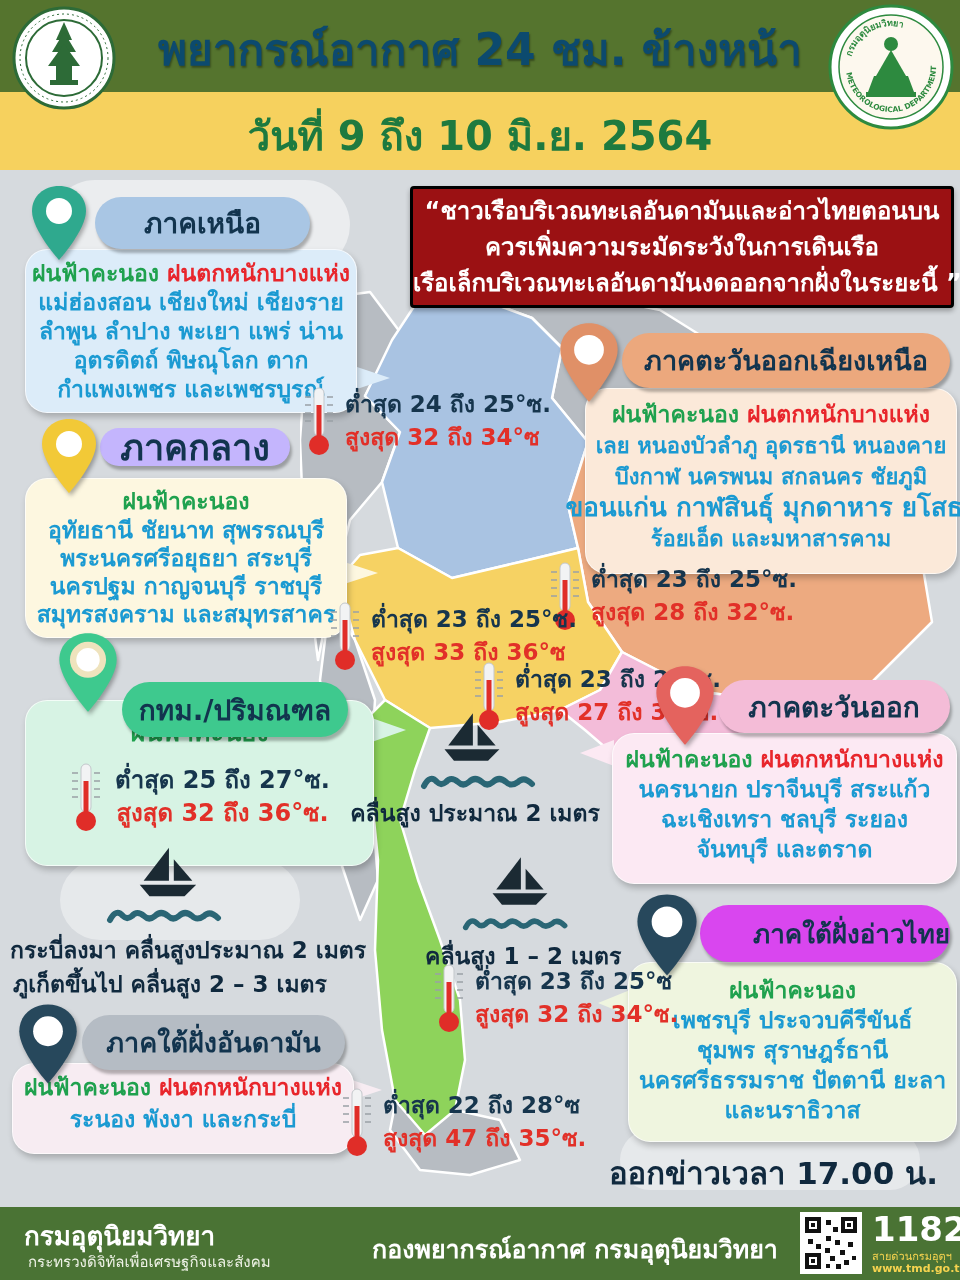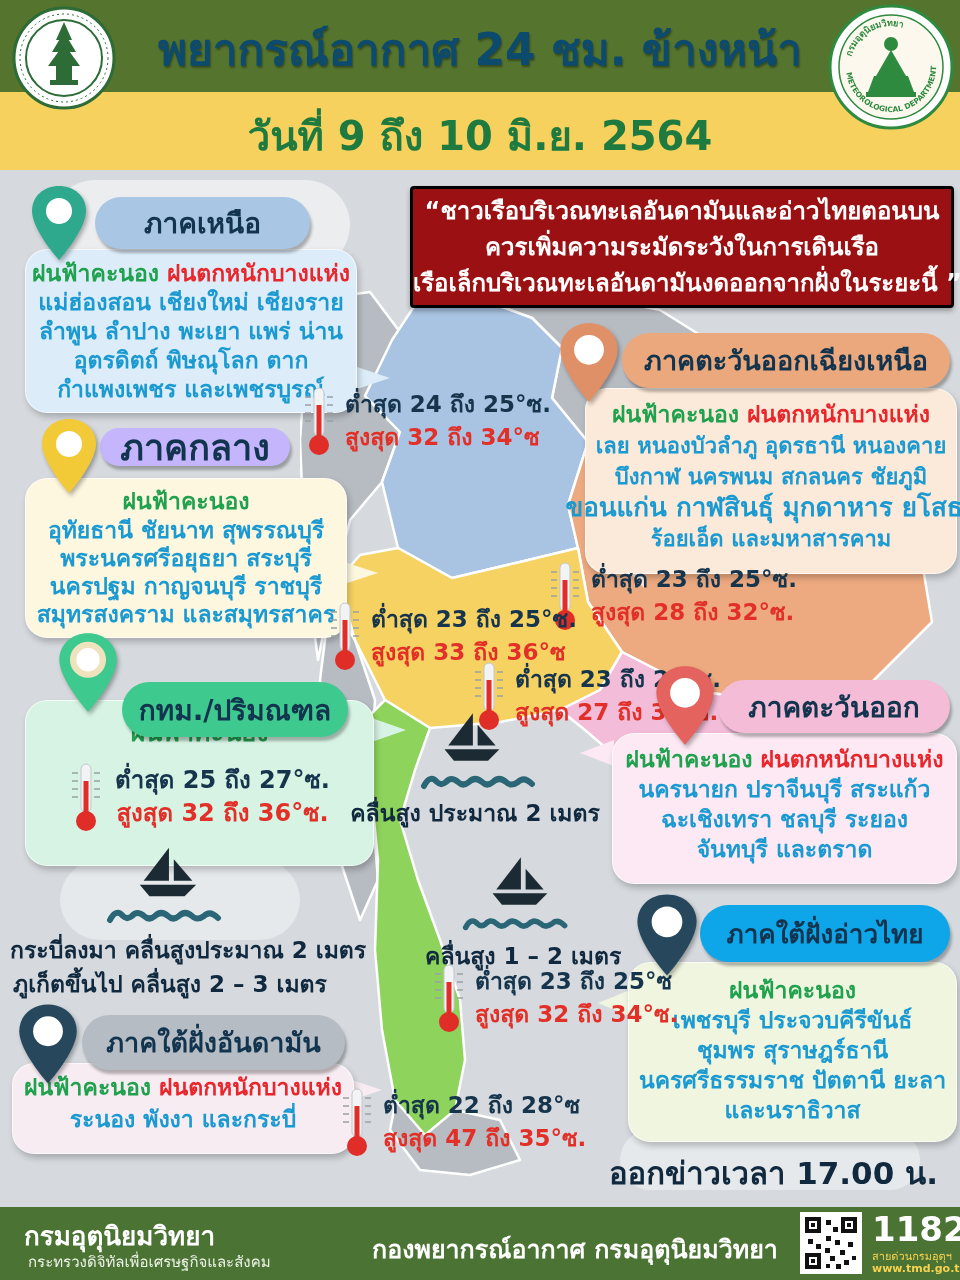--- a/index.html
+++ b/index.html
@@ -245,21 +245,21 @@
   </svg>
 
   <div class="tail" style="left:598px;top:990px;border-width:13px 32px 13px 0;border-color:transparent #eff5df transparent transparent;"></div>
   <div class="card" style="left:628px;top:962px;width:327px;height:166px;background:#eff5df;padding-top:12px;">
     <div class="line g" style="font-size:23px;line-height:30px;">ฝนฟ้าคะนอง</div>
     <div class="line b" style="font-size:23px;line-height:30px;">เพชรบุรี ประจวบคีรีขันธ์</div>
     <div class="line b" style="font-size:23px;line-height:30px;">ชุมพร สุราษฎร์ธานี</div>
     <div class="line b" style="font-size:23px;line-height:30px;">นครศรีธรรมราช ปัตตานี ยะลา</div>
     <div class="line b" style="font-size:23px;line-height:30px;">และนราธิวาส</div>
   </div>
-  <div class="pill" style="left:700px;top:905px;width:250px;height:57px;background:#0ea5e9;font-size:26px;">
+  <div class="pill" style="left:700px;top:905px;width:250px;height:57px;background:#d946ef;font-size:26px;justify-content:flex-end;">
       <span>ภาคใต้ฝั่งอ่าวไทย</span>
     </div>
   <svg class="pin" style="left:633px;top:891px;" width="68" height="88" viewBox="0 0 62 80">
     <path d="M31,77 C31,77 4,47 4,28 C4,13 16,3 31,3 C46,3 58,13 58,28 C58,47 31,77 31,77 Z" fill="#27485c"></path>
       <circle cx="31" cy="28" r="14" fill="#fff"></circle>
   </svg>
 
   <div class="tail" style="left:346px;top:1078px;border-width:12px 0 12px 36px;border-color:transparent transparent transparent #f7ecf2;"></div>
   <div class="card" style="left:12px;top:1063px;width:340px;height:82px;background:#f7ecf2;padding-top:7px;">
     <div class="line" style="font-size:23px;line-height:33px;">

